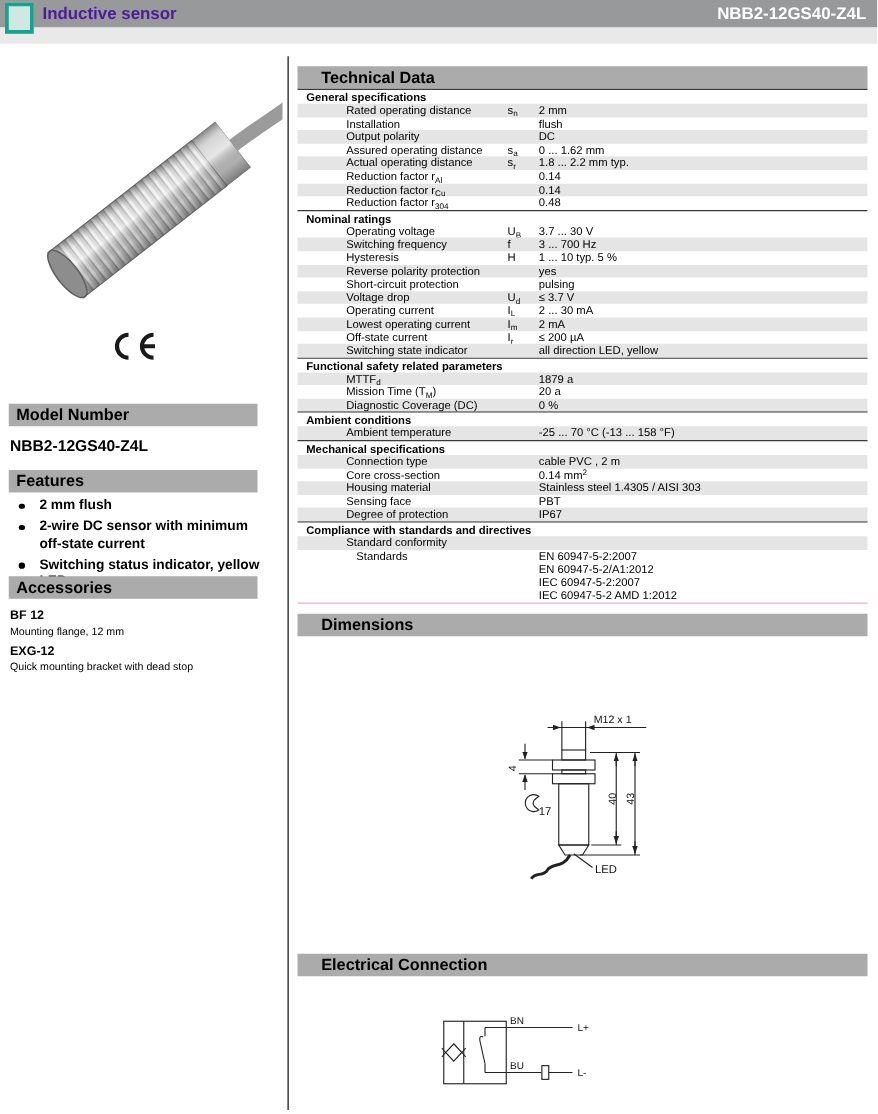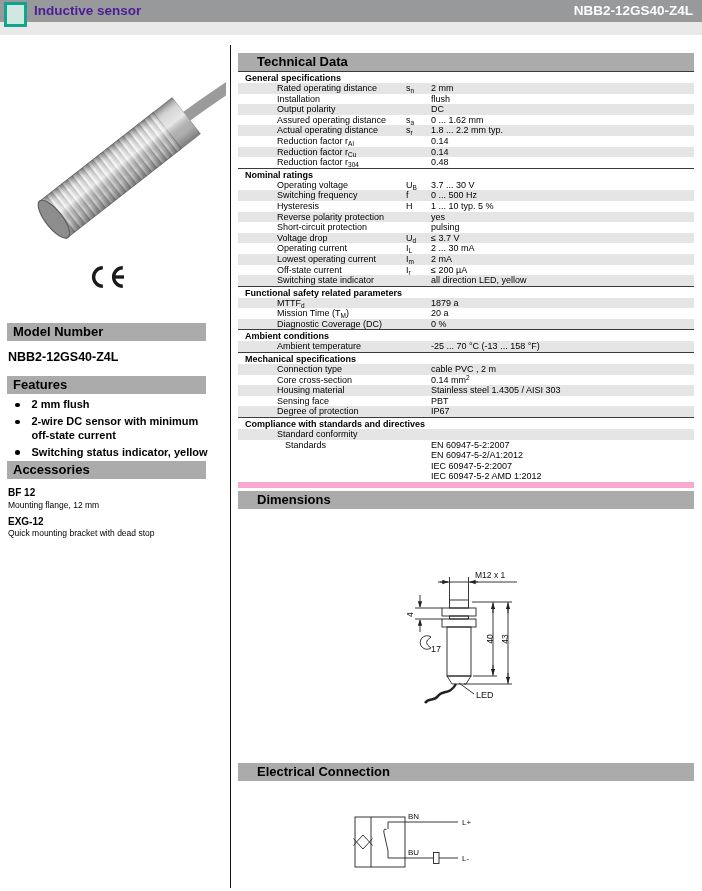--- a/index.html
+++ b/index.html
@@ -29,21 +29,21 @@
   .model-number-value{position:absolute;left:8px;top:350px;font-weight:bold;font-size:12.5px;color:#000;}
   .features-list{position:absolute;left:8px;top:398px;width:206px;}
   .feat{display:flex;margin-bottom:3.5px;}
   .feat .dot{flex:0 0 auto;width:4.5px;height:4.5px;border-radius:50%;background:#000;margin:4.5px 12px 0 7px;}
   .feat .ftext{font-weight:bold;font-size:11px;line-height:13.5px;color:#000;width:186px;}
   .acc-list{position:absolute;left:8px;top:481px;width:215px;}
   .acc-name{font-weight:bold;font-size:10px;color:#000;margin-top:6px;}
   .acc-desc{font-size:8.5px;color:#000;margin-top:1.5px;}
 
   
-  .tech-table{position:absolute;left:238px;top:71px;width:456px;border-bottom:6px solid #f9a8d4;}
+  .tech-table{position:absolute;left:238px;top:71px;width:456px;border-bottom:1px solid #f9a8d4;}
   .tsec{font-weight:bold;font-size:9px;line-height:11px;padding:1px 0 0 7px;border-top:1px solid #3a3a3a;
         box-sizing:border-box;height:12px;color:#000;}
   .trow{position:relative;min-height:10.6px;font-size:9px;line-height:10.6px;color:#000;}
   .trow.shade{background:var(--stripe);}
   .tlabel{display:inline-block;margin-left:15px;padding-left:24px;}
   .tlabel.ind{margin-left:23px;}
   .tsym{position:absolute;left:168px;top:0;}
   .tval{position:absolute;left:193px;top:0;}
   sub{font-size:6.5px;vertical-align:-2px;line-height:0;}
   sup{font-size:6.5px;vertical-align:3px;line-height:0;}
@@ -135,21 +135,21 @@
       <div class="trow shade"><span class="tlabel">Rated operating distance</span><span class="tsym">s<sub>n</sub></span><span class="tval">2 mm</span></div>
       <div class="trow"><span class="tlabel">Installation</span><span class="tval">flush</span></div>
       <div class="trow shade"><span class="tlabel">Output polarity</span><span class="tval">DC</span></div>
       <div class="trow"><span class="tlabel">Assured operating distance</span><span class="tsym">s<sub>a</sub></span><span class="tval">0 ... 1.62 mm</span></div>
       <div class="trow shade"><span class="tlabel">Actual operating distance</span><span class="tsym">s<sub>r</sub></span><span class="tval">1.8 ... 2.2 mm typ.</span></div>
       <div class="trow"><span class="tlabel">Reduction factor r<sub>Al</sub></span><span class="tval">0.14</span></div>
       <div class="trow shade"><span class="tlabel">Reduction factor r<sub>Cu</sub></span><span class="tval">0.14</span></div>
       <div class="trow"><span class="tlabel">Reduction factor r<sub>304</sub></span><span class="tval">0.48</span></div>
       <div class="tsec">Nominal ratings</div>
       <div class="trow"><span class="tlabel">Operating voltage</span><span class="tsym">U<sub>B</sub></span><span class="tval">3.7 ... 30 V</span></div>
-      <div class="trow shade"><span class="tlabel">Switching frequency</span><span class="tsym">f</span><span class="tval">0 ... 500 Hz</span></div>
+      <div class="trow shade"><span class="tlabel">Switching frequency</span><span class="tsym">f</span><span class="tval">3 ... 700 Hz</span></div>
       <div class="trow"><span class="tlabel">Hysteresis</span><span class="tsym">H</span><span class="tval">1 ... 10  typ. 5  %</span></div>
       <div class="trow shade"><span class="tlabel">Reverse polarity protection</span><span class="tval">yes</span></div>
       <div class="trow"><span class="tlabel">Short-circuit protection</span><span class="tval">pulsing</span></div>
       <div class="trow shade"><span class="tlabel">Voltage drop</span><span class="tsym">U<sub>d</sub></span><span class="tval">≤ 3.7 V</span></div>
       <div class="trow"><span class="tlabel">Operating current</span><span class="tsym">I<sub>L</sub></span><span class="tval">2 ... 30 mA</span></div>
       <div class="trow shade"><span class="tlabel">Lowest operating current</span><span class="tsym">I<sub>m</sub></span><span class="tval">2 mA</span></div>
       <div class="trow"><span class="tlabel">Off-state current</span><span class="tsym">I<sub>r</sub></span><span class="tval">≤ 200 µA</span></div>
       <div class="trow shade"><span class="tlabel">Switching state indicator</span><span class="tval">all direction LED, yellow</span></div>
       <div class="tsec">Functional safety related parameters</div>
       <div class="trow shade"><span class="tlabel">MTTF<sub>d</sub></span><span class="tval">1879 a</span></div>

